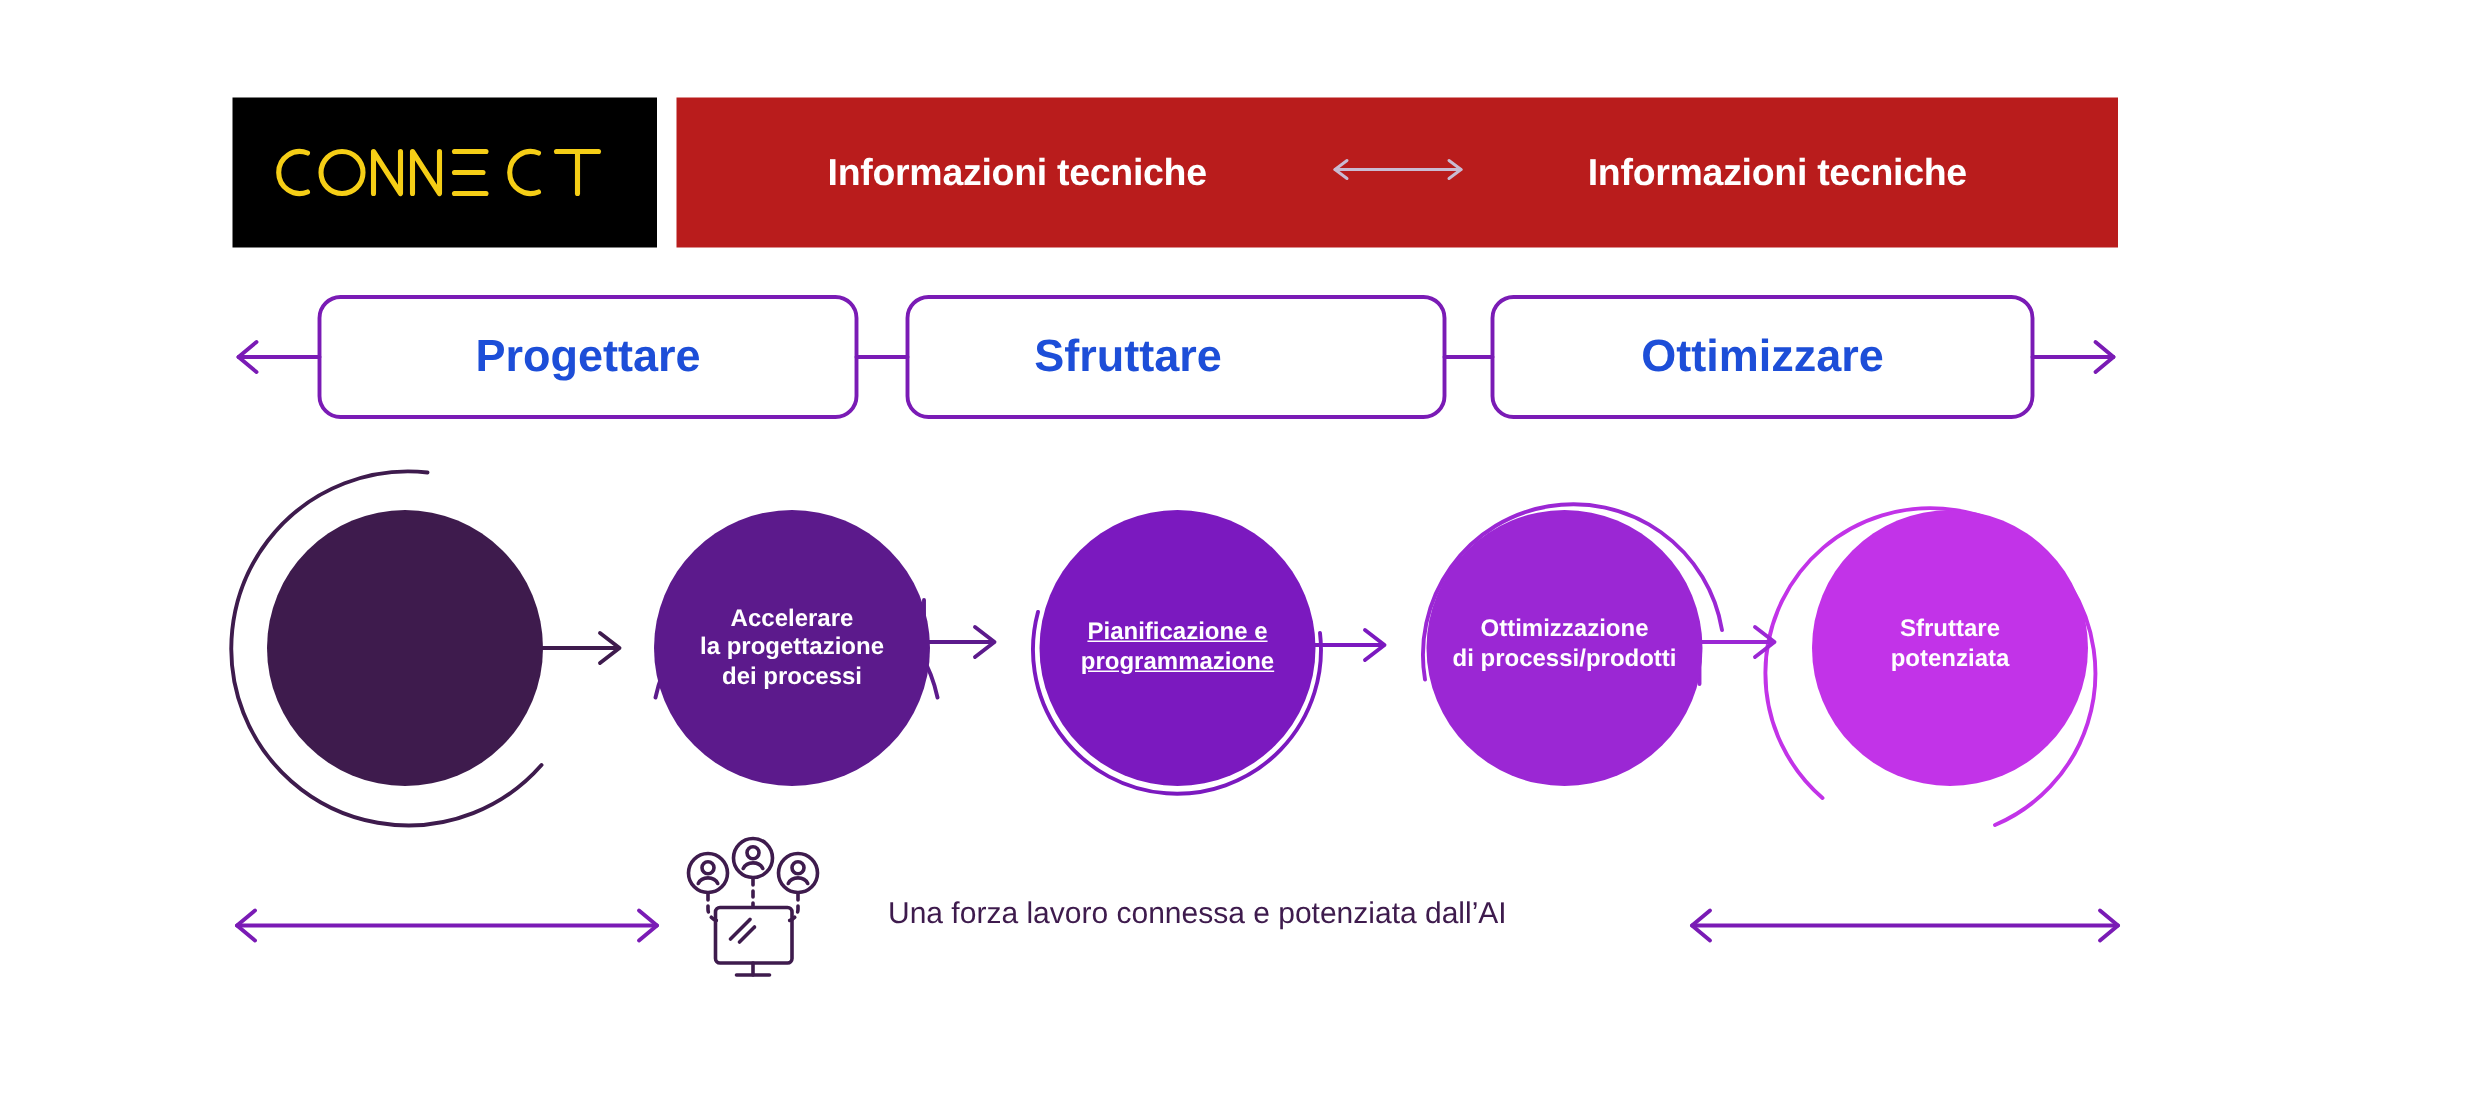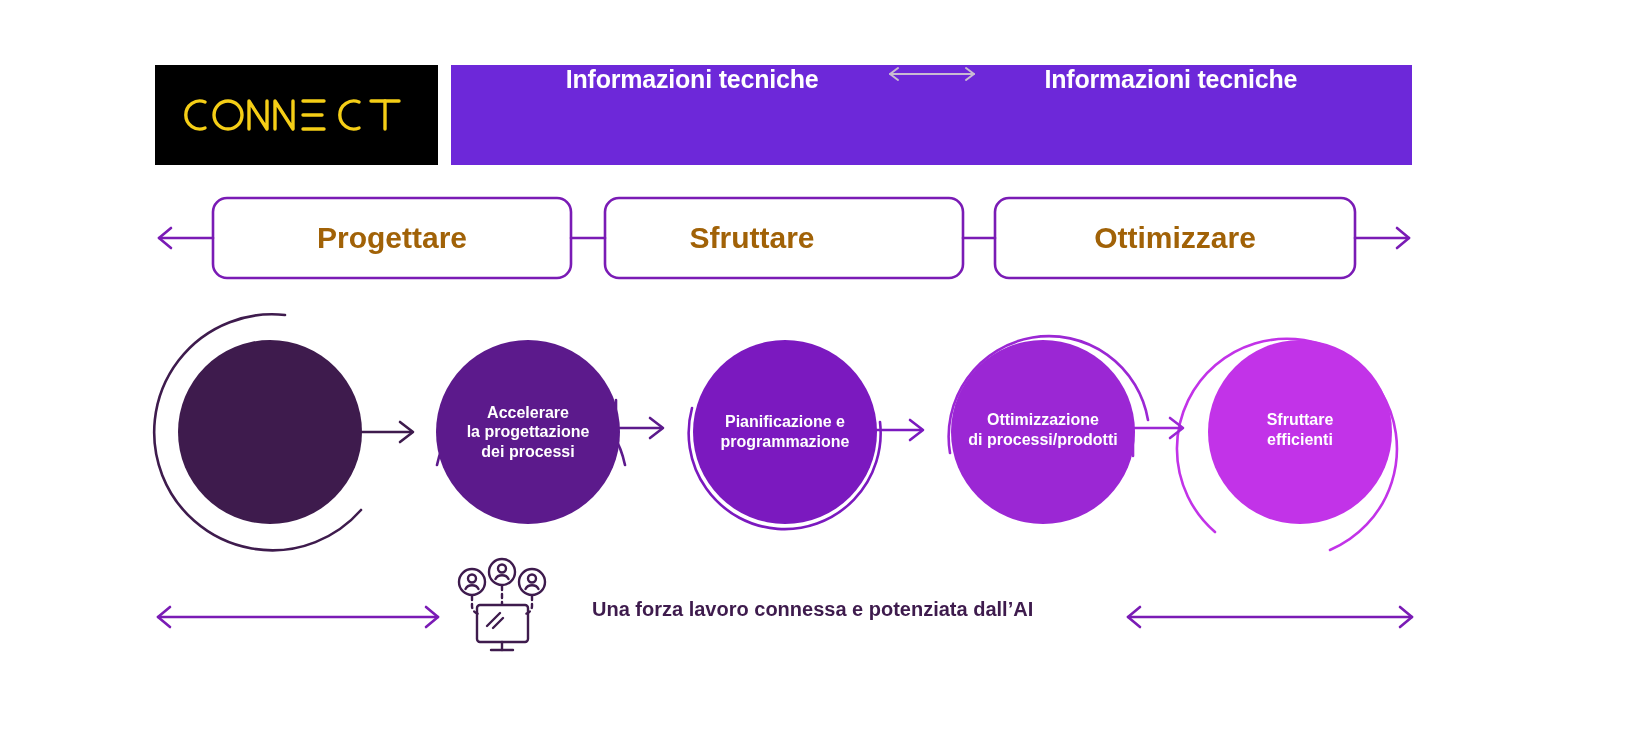--- a/index.html
+++ b/index.html
@@ -36,24 +36,25 @@
     background: #000000;
     display: flex;
     align-items: center;
     justify-content: center;
     flex: none;
   }
   .logo-svg { display: block; }
 
   .header-right {
     flex: 1;
-    background: #6d28d9;
-    display: flex;
+    background: #b91c1c;
+    display: flex;
+    align-items: center;
     justify-content: center;
-    gap: 0px;
+    gap: 14px;
     margin-left: 13px;
   }
   .hdr-label {
     color: #ffffff;
     font-size: 25px;
     font-weight: bold;
     letter-spacing: -0.2px;
     white-space: nowrap;
   }
   .hdr-arrow {
@@ -75,21 +76,21 @@
     left: 0; top: 0;
     width: 100%; height: 100%;
   }
   .phase-label {
     position: absolute;
     top: 0;
     height: 92px;
     display: flex;
     align-items: center;
     justify-content: center;
-    color: #a16207;
+    color: #1d4ed8;
     font-size: 30px;
     font-weight: bold;
     white-space: nowrap;
   }
   .phase-label.p0 { left: 58px;  width: 358px; }
   .phase-label.p1 { left: 450px; width: 294px; }
   .phase-label.p2 { left: 840px; width: 360px; justify-content: center; }
 
   
   .circles-row {
@@ -121,21 +122,21 @@
     height: 120px;
   }
   .bottom-svg { position: absolute; left: 0; top: 0; }
   .bottom-caption {
     position: absolute;
     left: 592px;
     top: 598px;
     width: 500px;
     color: #3E1B4D;
     font-size: 20px;
-    font-weight: bold;
+    font-weight: normal;
     white-space: nowrap;
   }
 </style>
 </head>
 <body>
 
 <div class="stage">
 
   <div class="header-band">
 
@@ -256,38 +257,38 @@
 
 
     <div class="circle-caption" style="left:428px; top:72px; width:200px; height:120px; font-size:16px;">
       <div>
         <div>Accelerare</div>
         <div>la progettazione</div>
         <div>dei processi</div>
       </div>
     </div>
 
-    <div class="circle-caption" style="left:683px; top:82px; width:204px; height:100px; font-size:16px;">
+    <div class="circle-caption" style="left:683px; top:82px; width:204px; height:100px; font-size:16px;text-decoration:underline;">
       <div>
         <div>Pianificazione e</div>
         <div>programmazione</div>
       </div>
     </div>
 
     <div class="circle-caption" style="left:937px; top:80px; width:212px; height:100px; font-size:16px;">
       <div>
         <div>Ottimizzazione</div>
         <div>di processi/prodotti</div>
       </div>
     </div>
 
     <div class="circle-caption" style="left:1200px; top:80px; width:200px; height:100px; font-size:16px;">
       <div>
         <div>Sfruttare</div>
-        <div>efficienti</div>
+        <div>potenziata</div>
       </div>
     </div>
   </div>
 
   <div class="bottom-row">
     <svg class="bottom-svg" width="1644" height="120" viewBox="0 0 1644 120">
 
       <g fill="none" stroke="#7A1BB5" stroke-width="2.6" stroke-linecap="round" stroke-linejoin="round">
         <line x1="158" y1="69" x2="438" y2="69"></line>
         <polyline points="170,59 158,69 170,79"></polyline>

